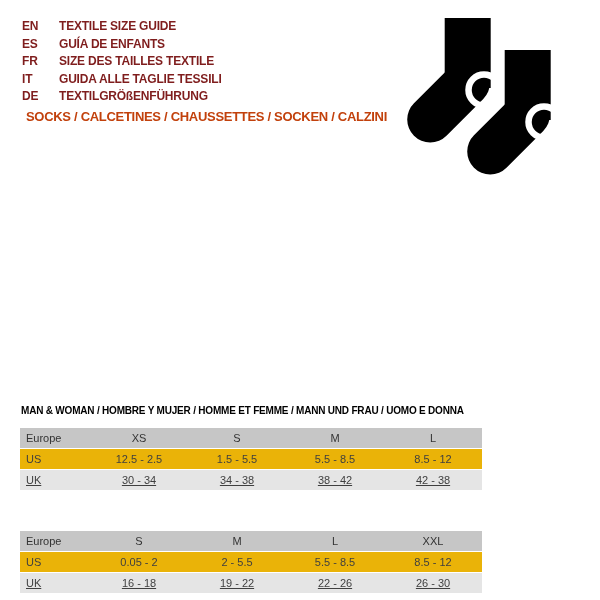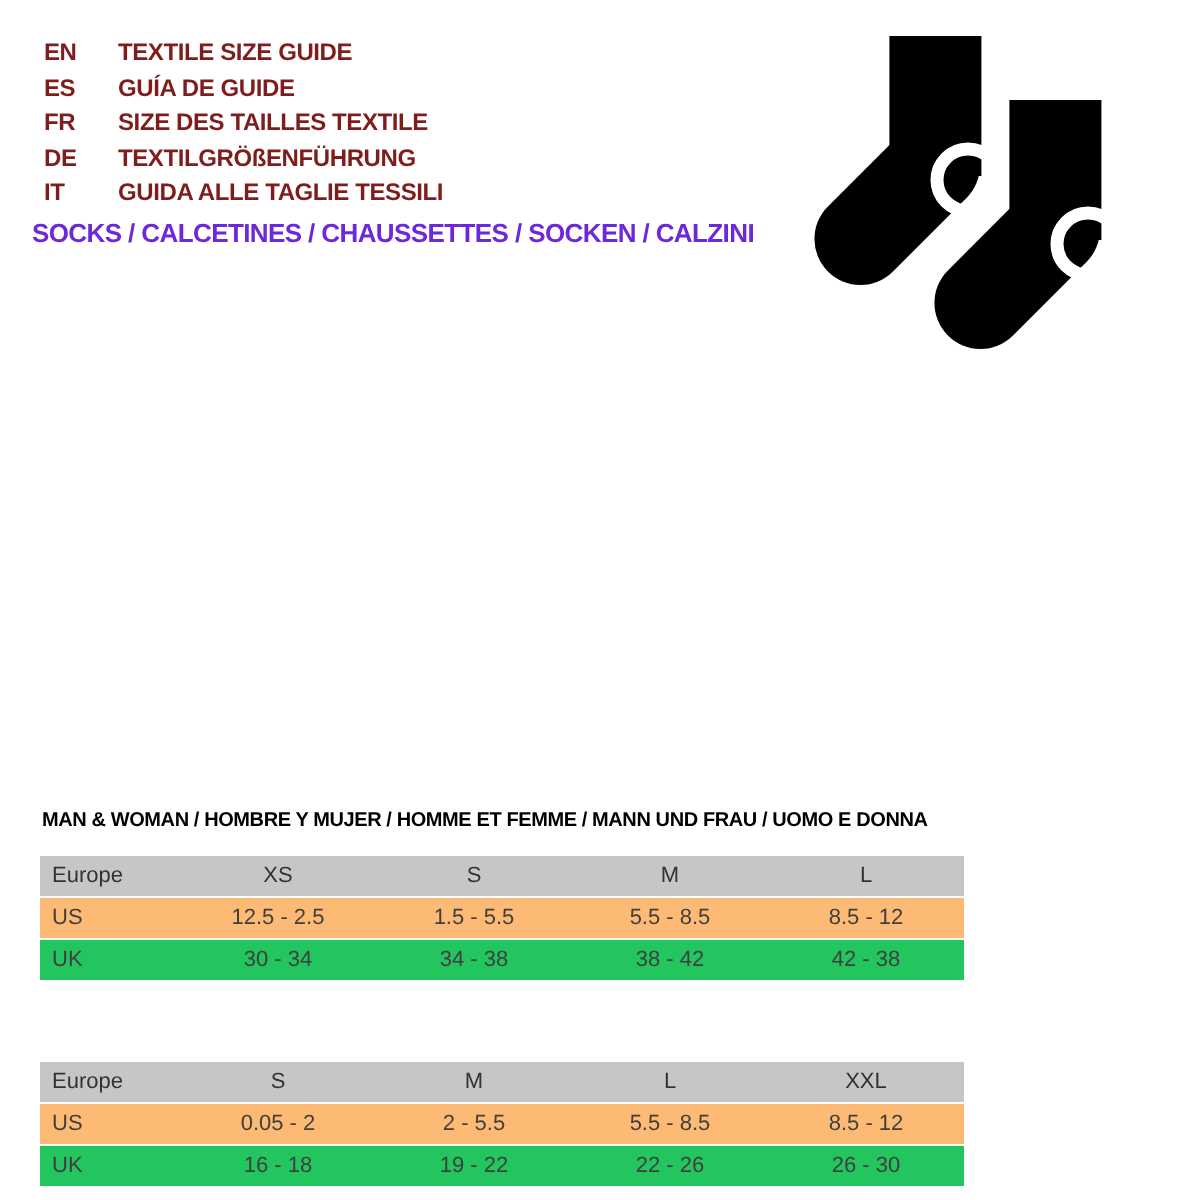--- a/index.html
+++ b/index.html
@@ -8,23 +8,23 @@
 
   .page { position: absolute; left: 0; top: 0; width: 600px; height: 600px; background: #ffffff; }
 
   
   .lang-list { position: absolute; left: 22px; top: 18px; }
   .lang-row { line-height: 17.5px; font-size: 12px; font-weight: bold; color: #7f1d1d; letter-spacing: -0.2px; white-space: nowrap; }
   .lang-code { display: inline-block; width: 37px; }
 
   
   .category-heading {
-    position: absolute; left: 16px; top: 109px;
+    position: absolute; left: 26px; top: 109px;
     font-size: 13px; font-weight: bold; line-height: 16px;
-    color: #6d28d9; letter-spacing: -0.3px; white-space: nowrap;
+    color: #c2410c; letter-spacing: -0.3px; white-space: nowrap;
   }
 
   
   .socks-icon { position: absolute; left: 405px; top: 5px; }
 
   
   .table-title {
     position: absolute; left: 21px;
     font-size: 10px; font-weight: bold; line-height: 14px;
     color: #000; letter-spacing: -0.2px; white-space: nowrap;
@@ -43,43 +43,43 @@
 
   table.size-table th, table.size-table td {
     height: 20px; font-weight: normal; text-align: center;
     padding: 0; vertical-align: middle; overflow: hidden;
   }
   table.size-table .col-region { width: 70px; }
   table.size-table th:first-child, table.size-table td:first-child {
     text-align: left; padding-left: 6px;
   }
   table.size-table tr.header-row th { background: #c6c6c6; color: #333333; }
-  table.size-table tr.row-us td { background: #fdba74; margin-left: 38px; }
-  table.size-table tr.row-uk td { background: #22c55e; }
+  table.size-table tr.row-us td { background: #eab308; margin-left: 38px; }
+  table.size-table tr.row-uk td { background: #e5e5e5; text-decoration: underline; }
 </style>
 </head>
 <body>
 
 <div class="page">
 
   <div class="lang-list">
     <div class="lang-row">
       <span class="lang-code">EN</span><span>TEXTILE SIZE GUIDE</span>
     </div>
     <div class="lang-row">
-      <span class="lang-code">ES</span><span>GUÍA DE GUIDE</span>
+      <span class="lang-code">ES</span><span>GUÍA DE ENFANTS</span>
     </div>
     <div class="lang-row">
       <span class="lang-code">FR</span><span>SIZE DES TAILLES TEXTILE</span>
     </div>
     <div class="lang-row">
-      <span class="lang-code">DE</span><span>TEXTILGRÖßENFÜHRUNG</span>
+      <span class="lang-code">IT</span><span>GUIDA ALLE TAGLIE TESSILI</span>
     </div>
     <div class="lang-row">
-      <span class="lang-code">IT</span><span>GUIDA ALLE TAGLIE TESSILI</span>
+      <span class="lang-code">DE</span><span>TEXTILGRÖßENFÜHRUNG</span>
     </div>
   </div>
 
   <div class="category-heading">SOCKS / CALCETINES / CHAUSSETTES / SOCKEN / CALZINI</div>
 
   <svg class="socks-icon" width="170" height="175" viewBox="405 5 170 175" xmlns="http://www.w3.org/2000/svg">
 
     <g>
       <rect x="444.7" y="18" width="46" height="70" fill="#000000"></rect>
       <rect x="-22" y="-23" width="98" height="46" rx="23" fill="#000000" transform="translate(467.7,82) rotate(135)"></rect>

